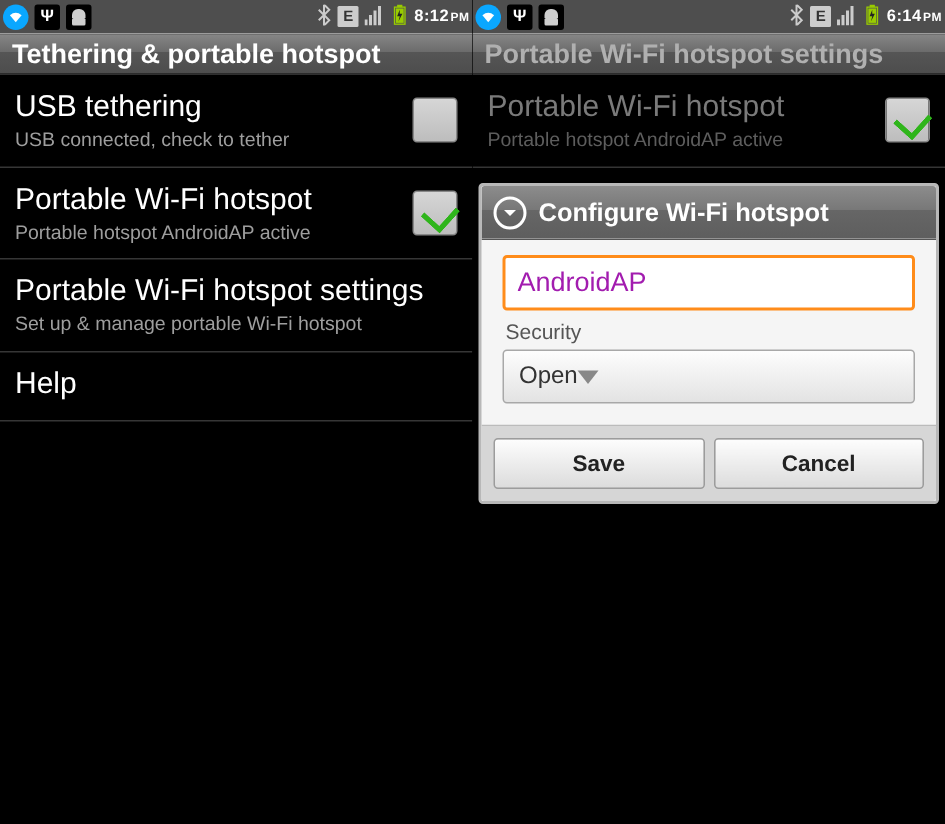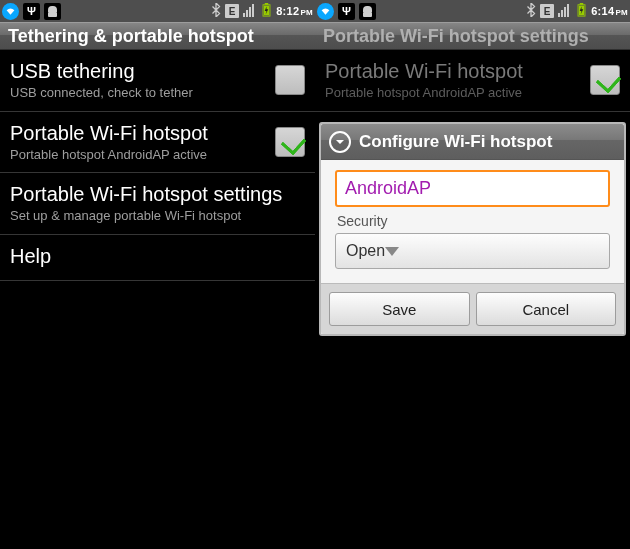--- a/index.html
+++ b/index.html
@@ -193,20 +193,21 @@
   .dlg-btn {
     flex:1;
     height:34px;
     border:1px solid #9c9c9c;
     border-radius:3px;
     background:linear-gradient(#fdfdfd,#dcdcdc);
     font-size:15px;
     color:#222;
     display:flex; align-items:center; justify-content:center;
     cursor:pointer;
+    font-weight:bold;
   }
 </style>
 </head>
 <body>
 
 <div class="phone">
   <div class="status">
     <div class="status-left">
       <span class="wifi-icon">
         <svg viewBox="0 0 20 20" width="13" height="13">

